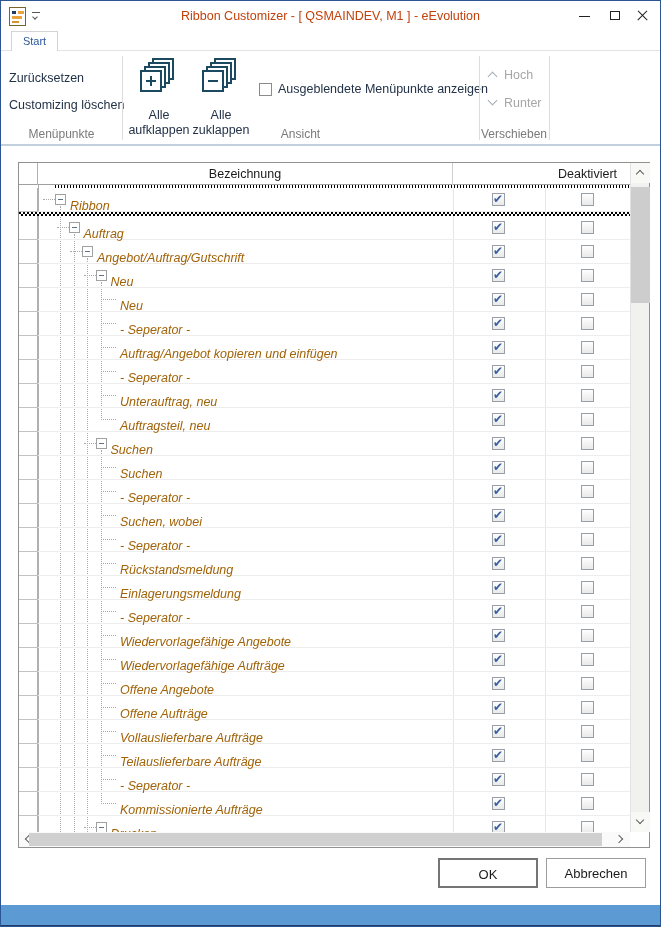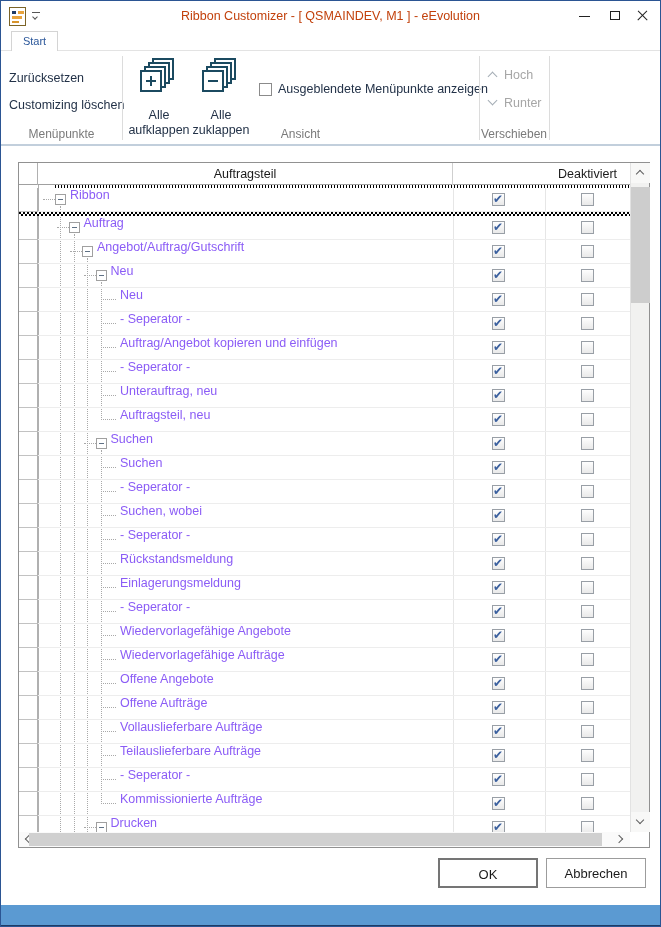--- a/index.html
+++ b/index.html
@@ -79,21 +79,21 @@
   .grid-body { position:absolute; left:0; top:22px; width:611px; height:647px; overflow:hidden; background:#fff; }
   .col-line { position:absolute; top:0; height:647px; width:1px; }
   .grid-row { position:absolute; left:0; width:611px; height:24px; }
   .sel-cell { position:absolute; left:0; top:0; width:19px; height:24px;
               border-right:1px solid #b0b0b0; border-bottom:1px solid #c2c2c2; background:#fff; }
   .row-border { position:absolute; left:19px; right:0; bottom:0; height:1px; background:#ededed; }
   .stub { position:absolute; top:11px; height:1px; border-top:1px dotted #a9a9a9; }
   .expand-box { position:absolute; top:6px; width:11px; height:11px; border:1px solid #a0a0a0;
                 background:#fff; z-index:2; }
   .expand-box::after { content:""; position:absolute; left:2px; top:4px; width:5px; height:1px; background:#5f7185; }
-  .row-label { position:absolute; top:0; font-size:12.5px; color:#8b5cf6; white-space:nowrap; }
+  .row-label { position:absolute; top:11px; font-size:12.5px; color:#a16207; white-space:nowrap;font-style:italic; }
   .vdot { position:absolute; width:1px; border-left:1px dotted #a9a9a9; }
   .cb { position:absolute; top:5px; width:13px; height:13px; border:1px solid #999fa6;
         background:linear-gradient(#fefefe,#e9e9e9); }
   .cb-s { left:473px; } .cb-d { left:562px; }
   .cb.checked::after { content:"\2714"; position:absolute; left:0px; top:-2px;
                        font-size:12px; color:#3a5f9e; }
   .marquee-top { position:absolute; left:36px; width:575px; top:0; height:3px;
                  background:repeating-linear-gradient(90deg,#000 0 1px,#fff 1px 3px); }
   .marquee-band { position:absolute; left:0; width:611px; top:27px; height:4px;
                   background-image:repeating-linear-gradient(90deg,#000 0 2px,#fff 2px 4px),
@@ -197,21 +197,21 @@
       <div class="mv-lbl">Runter</div>
     </div>
     <div class="group-label" style="left:478px;width:70px;">Verschieben</div>
     <div class="vsep" style="left:548px;"></div>
   </div>
   <div class="ribbon-bottom"></div>
 
   <div class="grid">
     <div class="grid-header">
       <div class="hdr-cell hdr-sel"></div>
-      <div class="hdr-cell hdr-bez">Auftragsteil</div>
+      <div class="hdr-cell hdr-bez">Bezeichnung</div>
       <div class="hdr-cell hdr-sich">Sichtbar</div>
       <div class="hdr-cell hdr-deak">Deaktiviert</div>
     </div>
 
     <div class="grid-body">
         <div class="col-line" style="left: 19px; background: rgb(176, 176, 176);"></div>
         <div class="col-line" style="left: 434px; background: rgb(230, 230, 230);"></div>
         <div class="col-line" style="left: 526px; background: rgb(230, 230, 230);"></div>
         <div class="vdot" style="left: 41px; top: 21px; height: 626px;"></div>
         <div class="vdot" style="left: 54.5px; top: 49px; height: 598px;"></div>

